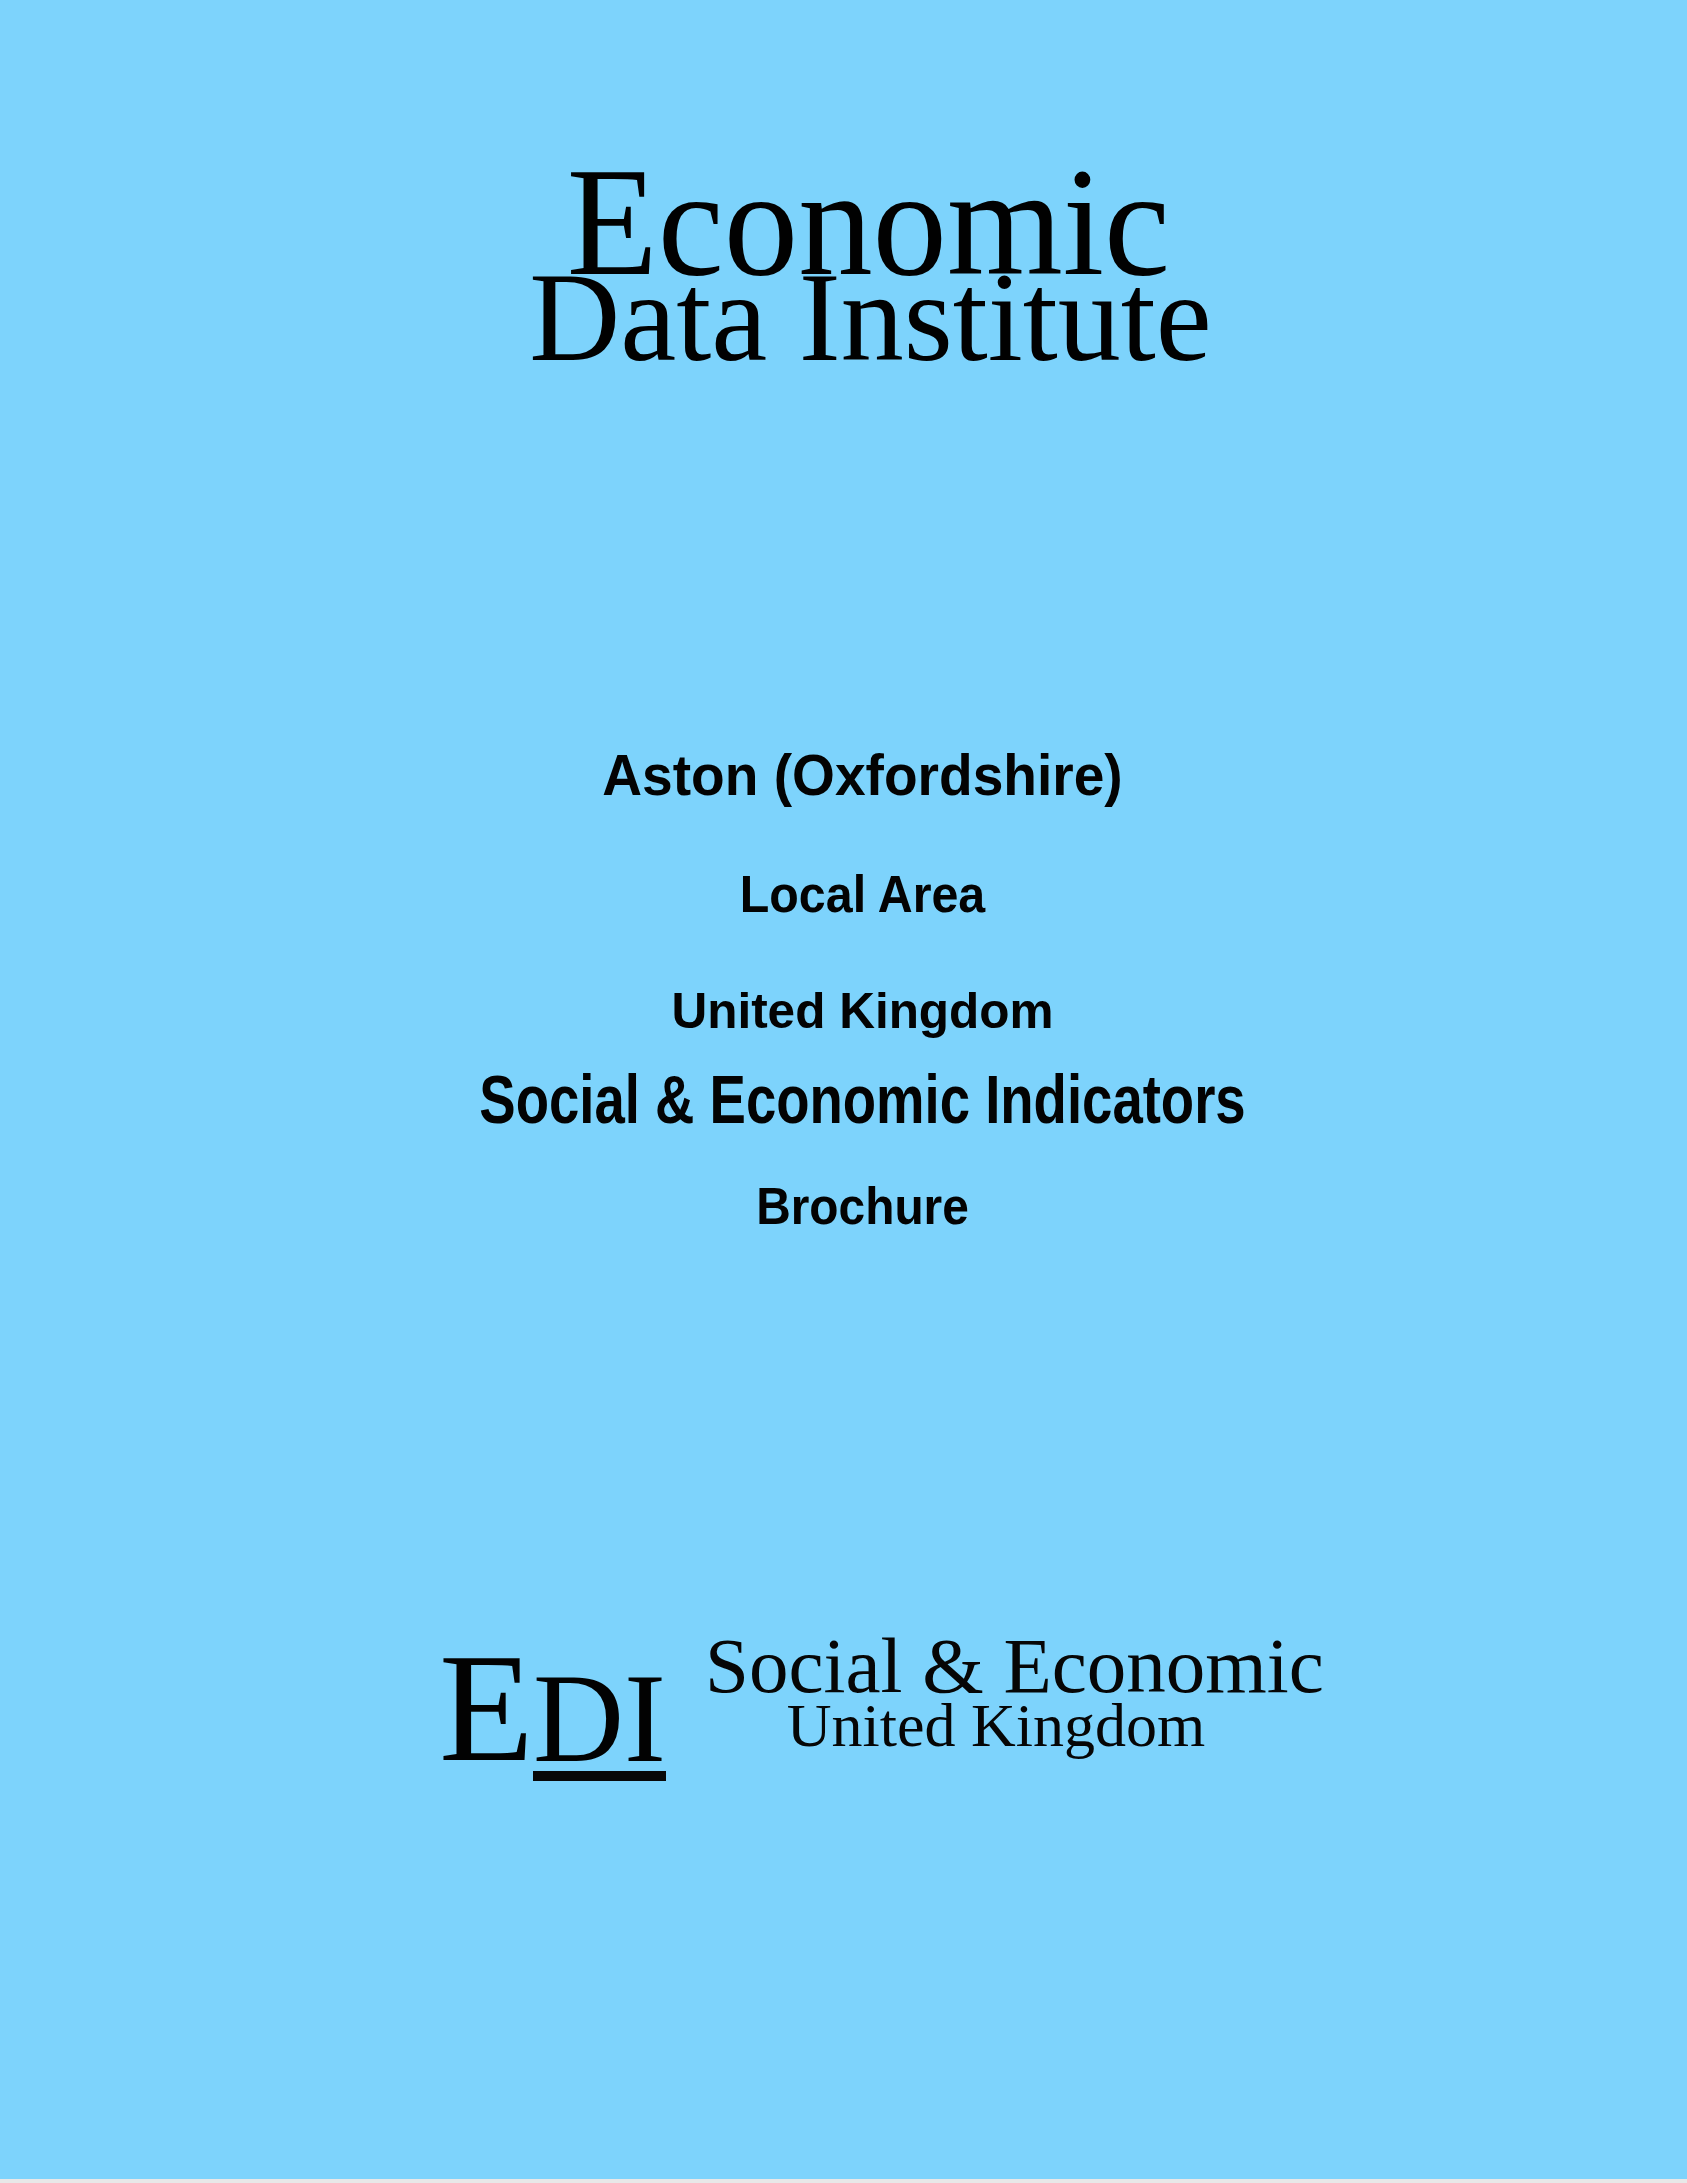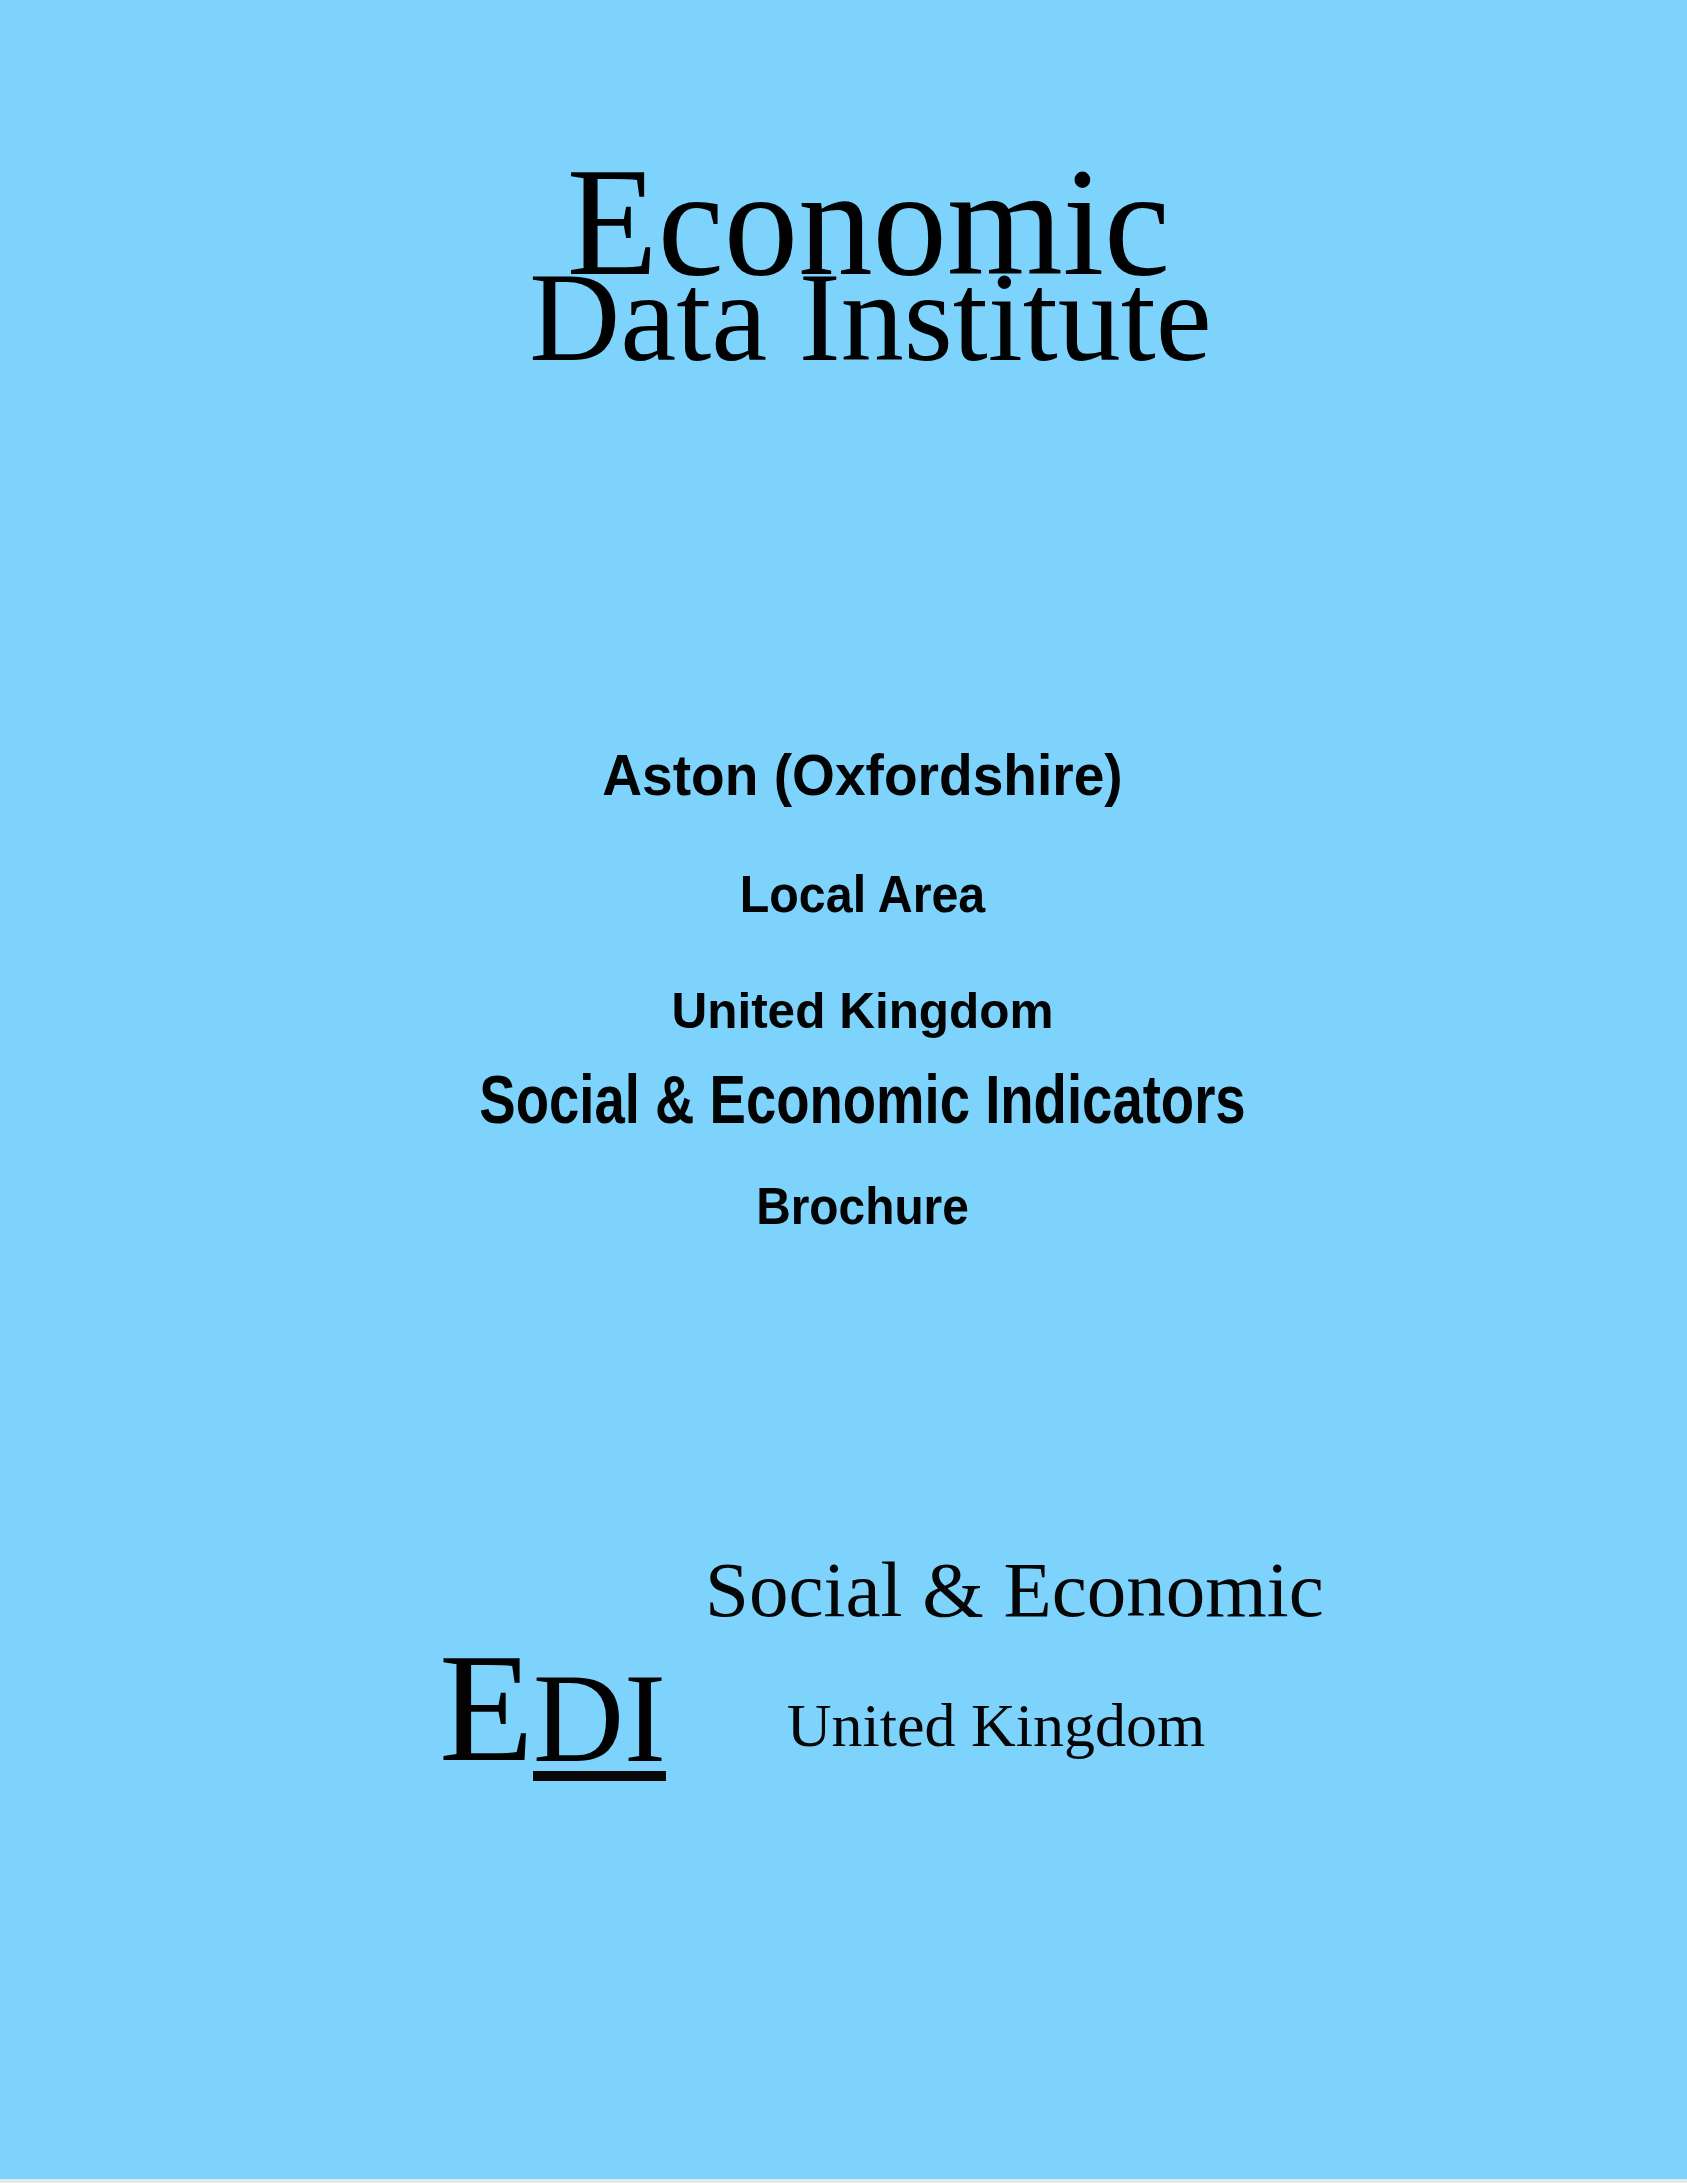--- a/index.html
+++ b/index.html
@@ -87,21 +87,21 @@
     position: absolute;
     left: 705px;
     width: 582px;
     text-align: center;
     line-height: 1;
     white-space: nowrap;
     font-family: "Liberation Serif", "DejaVu Serif", serif;
     font-weight: 400;
     color: #060606;
   }
-  .edi-tagline1 { top: 1550px; font-size: 79px; }
+  .edi-tagline1 { top: 1626px; font-size: 79px; }
   .edi-tagline2 { top: 1694px; font-size: 62px;  }
 </style>
 </head>
 <body>
 
 <div class="page">
 
   <header>
     <div class="brand-line brand-line1">Economic</div>
     <div class="brand-line brand-line2">Data Institute</div>

